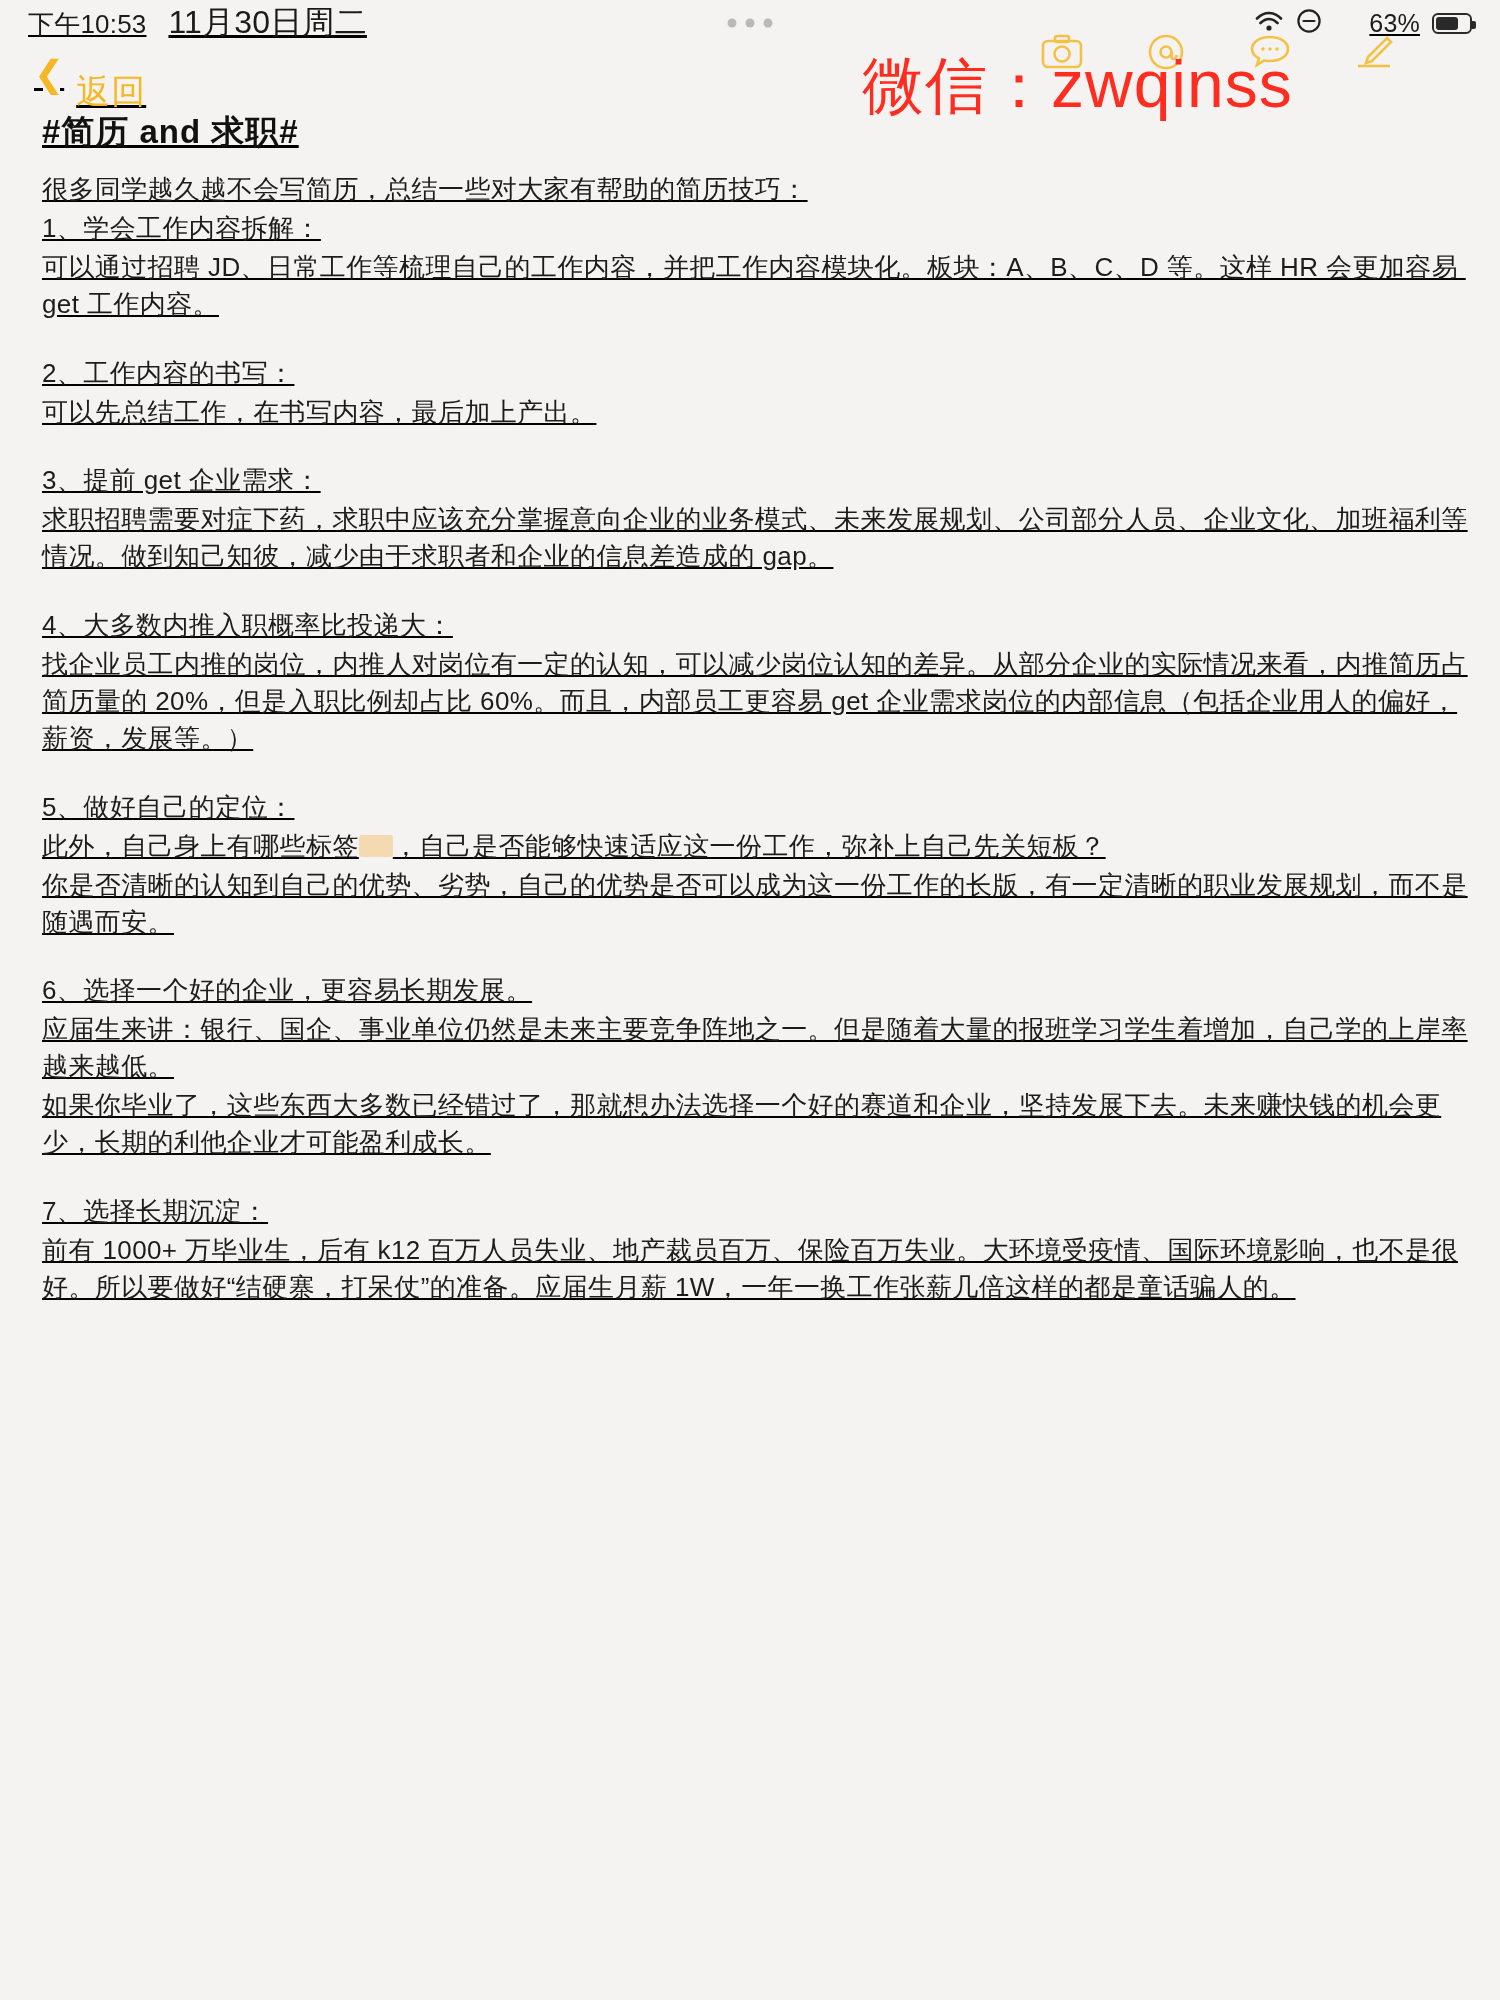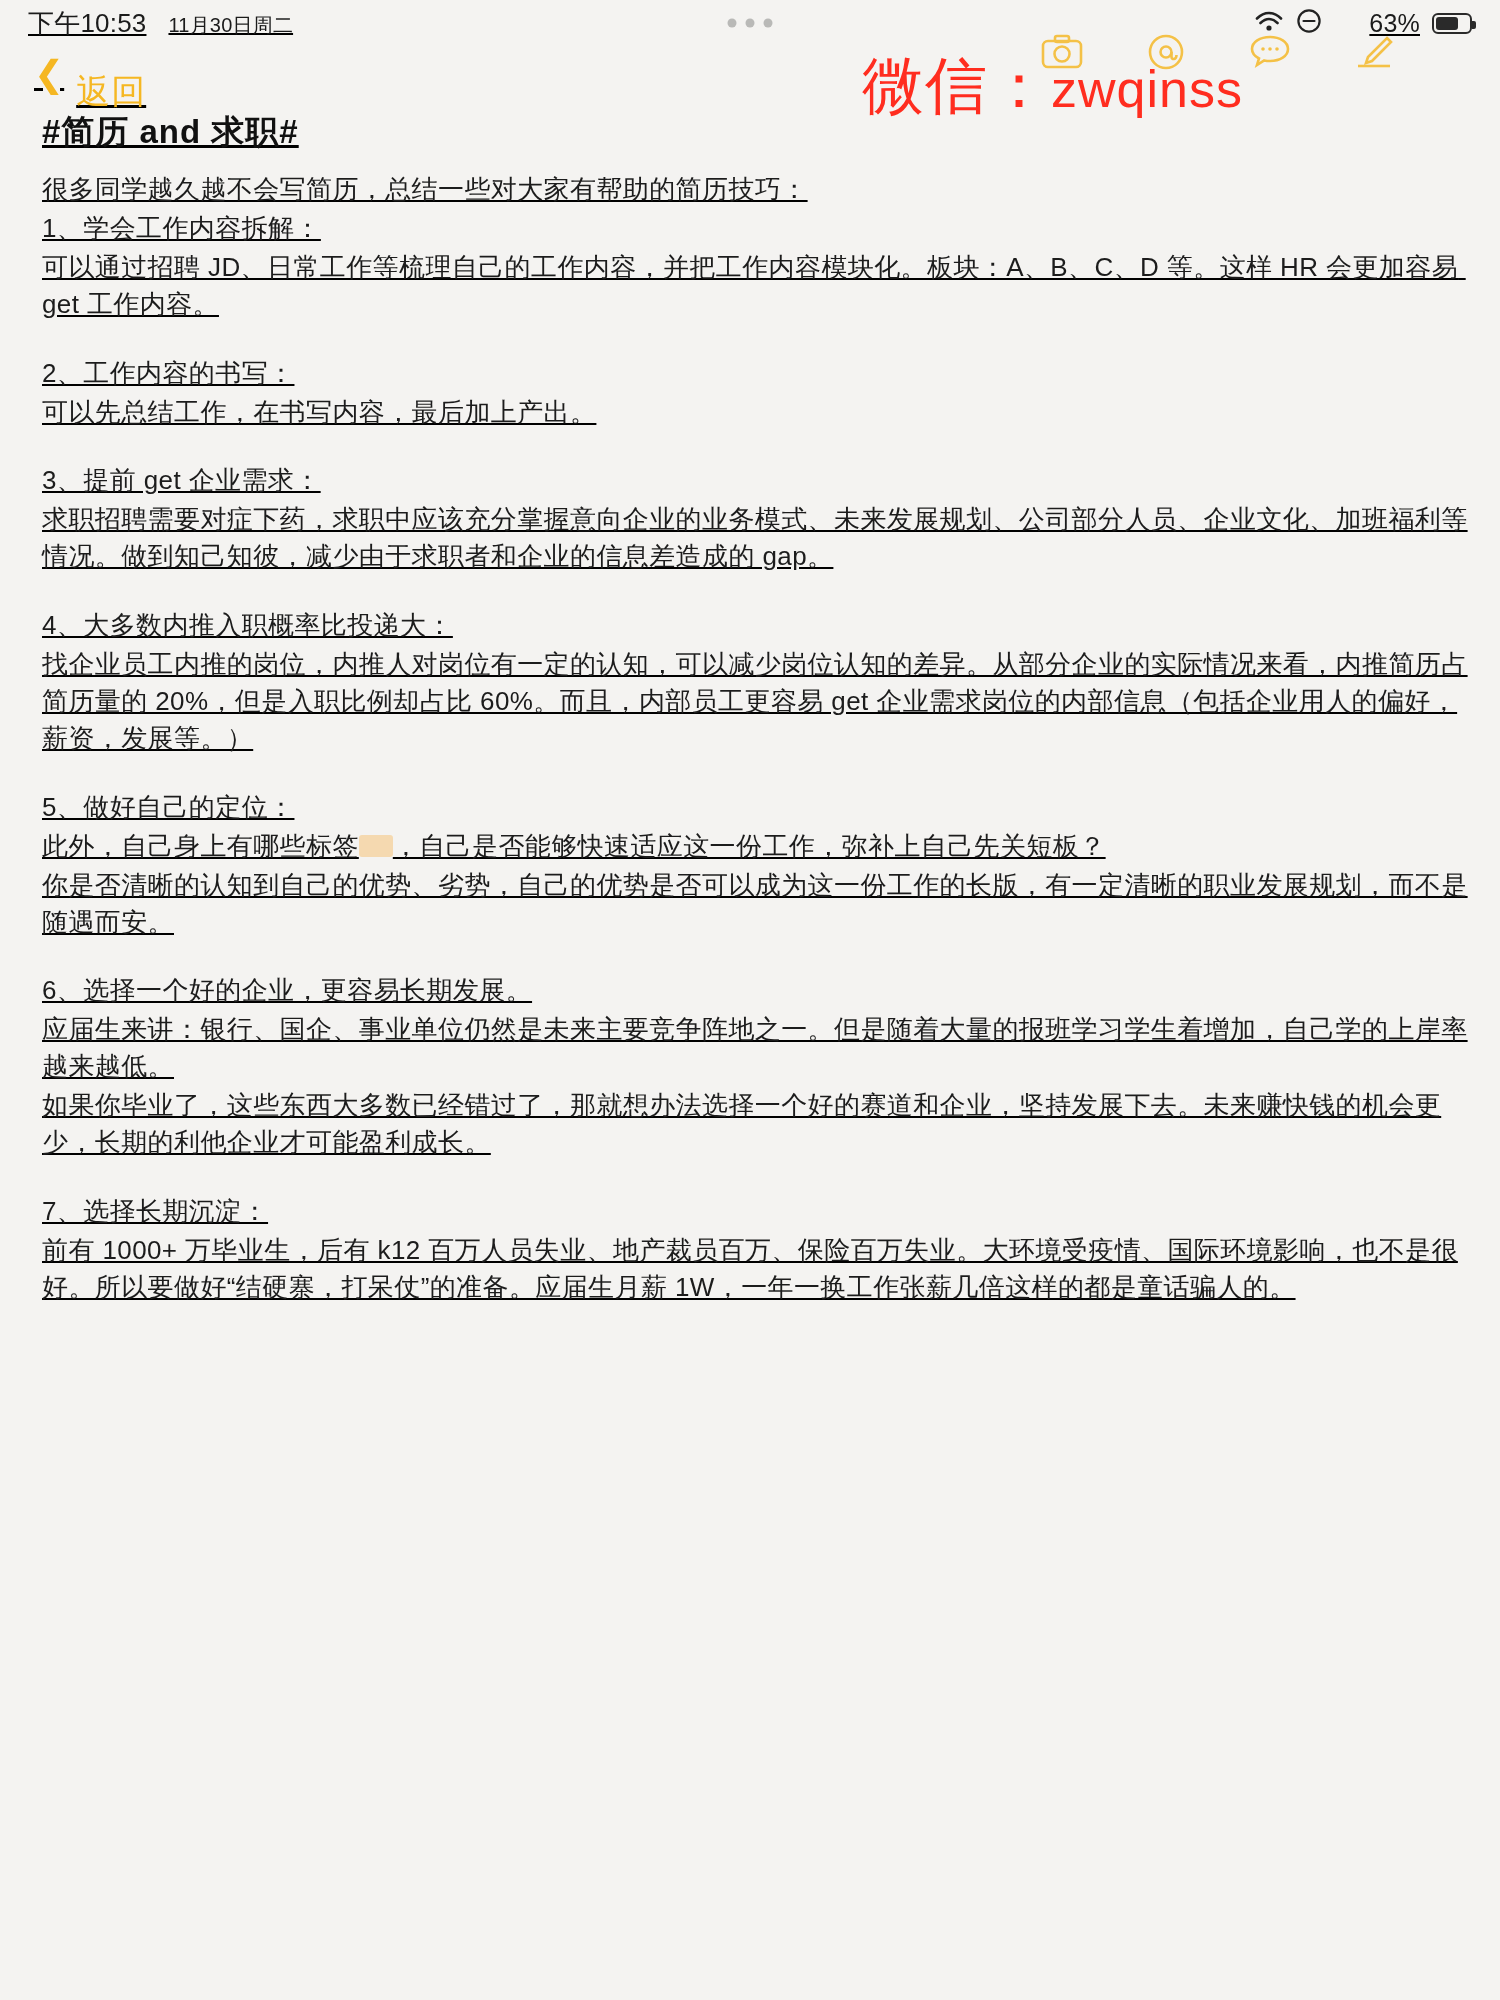--- a/index.html
+++ b/index.html
@@ -28,21 +28,21 @@
     color: #1b1b1b;
     letter-spacing: 0.2px;
   }
   .sb-left {
     display: flex;
     align-items: baseline;
     gap: 22px;
     white-space: nowrap;
   }
   .sb-time { font-size: 26px; }
-  .sb-date { font-size: 20px; }
+  .sb-date { font-size: 32px; }
   .sb-center {
     position: absolute;
     left: 50%;
     top: 50%;
     transform: translate(-50%, -50%);
     display: flex;
     gap: 9px;
   }
   .sb-dot {
     width: 9px; height: 9px;
@@ -114,21 +114,21 @@
     position: absolute;
     left: 0; top: 16px;
     font-size: 62px;
     color: #ff2d1f;
     font-family: "DejaVu Sans", sans-serif;
     letter-spacing: 1px;
     white-space: nowrap;
   }
   #watermark .wm-text .en {
     font-family: "Liberation Sans", sans-serif;
-    font-size: 52px;
+    font-size: 66px;
   }
   .wm-icons {
     position: absolute;
     top: 4px;
     left: 178px;
     display: flex;
     gap: 60px;
     opacity: .82;
   }
   .wm-ic {

